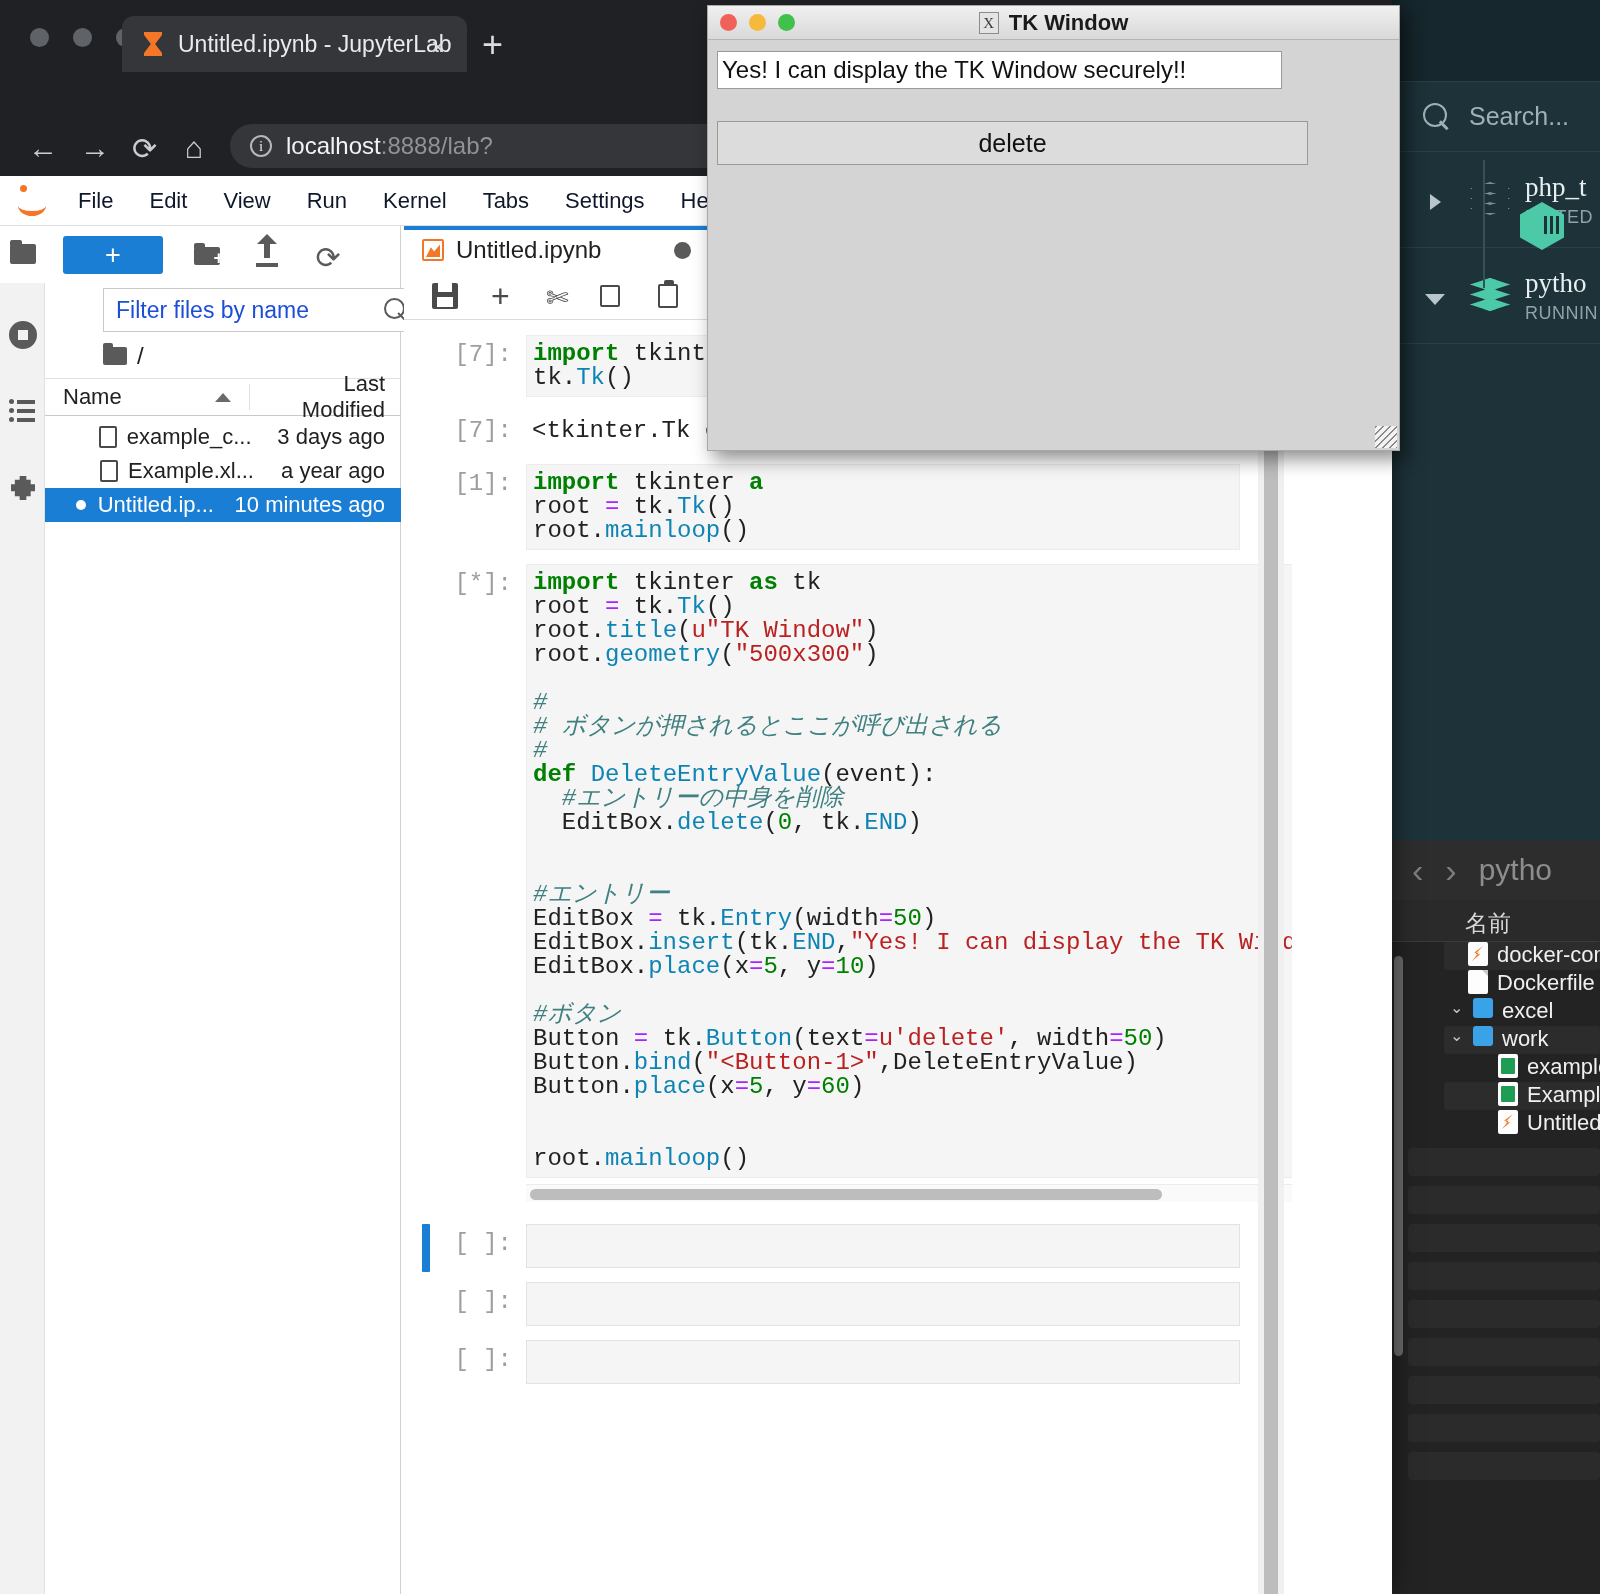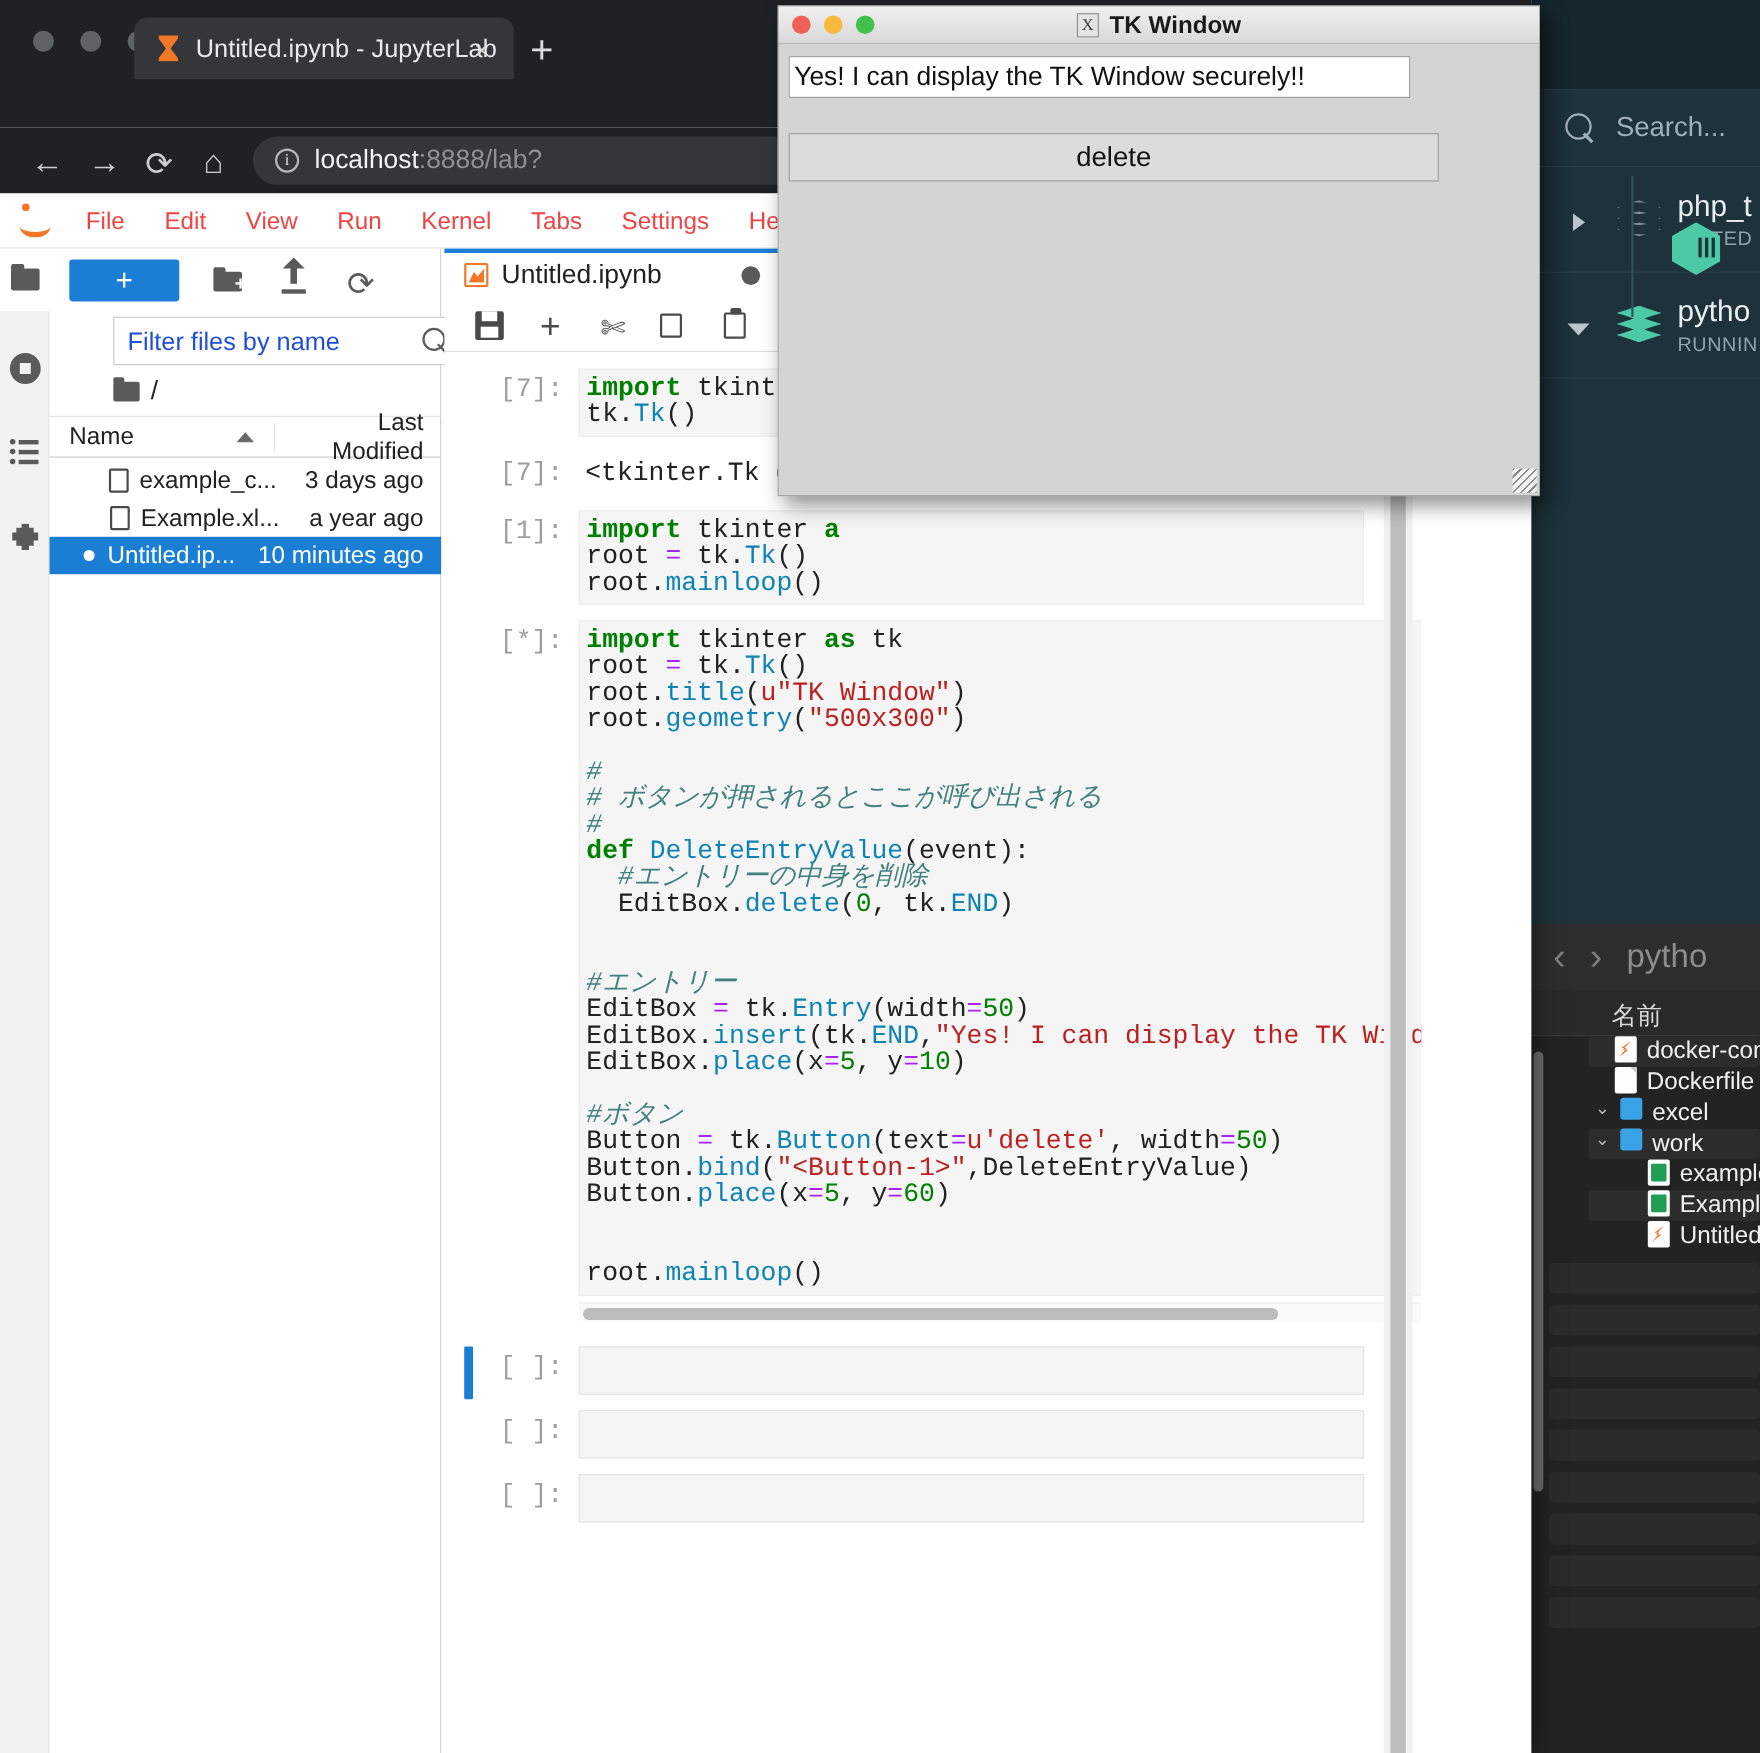--- a/index.html
+++ b/index.html
@@ -53,21 +53,21 @@
   }
   .stack-icon { position: absolute; left: 135px; top: 30px; width: 40px; height: 36px; }
   .stack-icon i {
     position: absolute; left: 0; width: 40px; height: 13px;
     background: transparent; border: 2.5px solid #7d8f96;
     transform: skew(0deg); clip-path: polygon(50% 0, 100% 50%, 50% 100%, 0 50%);
   }
   .stack-icon i.l1 { top: 0; } .stack-icon i.l2 { top: 10px; } .stack-icon i.l3 { top: 20px; }
   .stack-icon.green i { border-color: #4cc9a7; background: #4cc9a7; }
   .docker-row .txt { position: absolute; left: 190px; top: 20px; }
-  .docker-row .nm { font-size: 27px; color: #e8eff1; white-space: nowrap; }
+  .docker-row .nm { font-size: 27px; color: #e8eff1; white-space: nowrap; font-family: Liberation Serif, serif; }
   .docker-row .st { font-size: 18px; color: #8fa3aa; letter-spacing: .5px; margin-top: 4px; }
   .docker-child {
     position: absolute; left: 0; top: 0; width: 265px; height: 170px;
   }
   .docker-child .vline { position: absolute; left: 148px; top: 8px; width: 2px; height: 128px; background: #35505a; }
   .cube { position: absolute; left: 185px; top: 50px; width: 44px; height: 48px; }
   .cube .b {
     position: absolute; inset: 0; background: #4cc9a7;
     clip-path: polygon(50% 0, 100% 26%, 100% 74%, 50% 100%, 0 74%, 0 26%);
   }
@@ -185,21 +185,21 @@
   }
   .jl-logo { position: relative; width: 52px; height: 40px; margin-left: 8px; flex: 0 0 auto; }
   .jl-logo::before {
     content: ""; position: absolute; left: 10px; top: 14px; width: 28px; height: 16px;
     border-bottom: 5px solid #f37726; border-radius: 0 0 50% 50%;
   }
   .jl-logo::after {
     content: ""; position: absolute; left: 12px; top: 4px; width: 7px; height: 7px;
     border-radius: 50%; background: #f37726;
   }
-  .jl-menubar .mi { font-size: 22px; color: #ef4444; padding: 0 18px; white-space: nowrap; }
+  .jl-menubar .mi { font-size: 22px; color: #0f172a; padding: 0 18px; white-space: nowrap; }
 
   .jl-icobar {
     position: absolute; left: 0; top: 50px; width: 45px; height: 1368px;
     background: #f2f2f2; border-right: 1px solid #e0e0e0;
   }
   .jl-icobar .sel-top {
     position: absolute; left: 0; top: 0; width: 45px; height: 57px; background: #fff;
     border-right: 1px solid #fff;
   }
   .sb-ico { position: absolute; left: 9px; width: 28px; height: 28px; }

